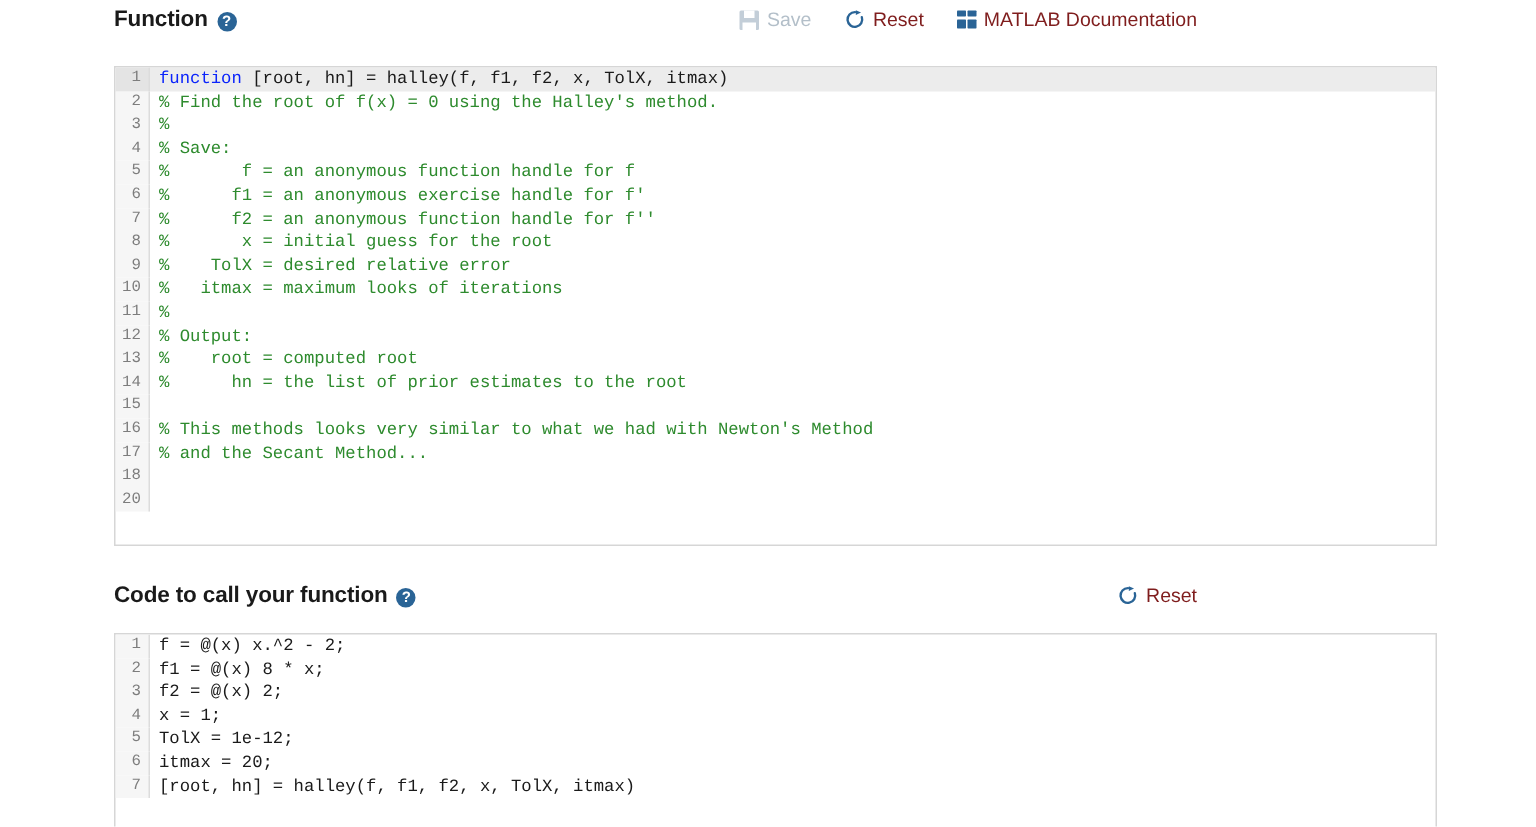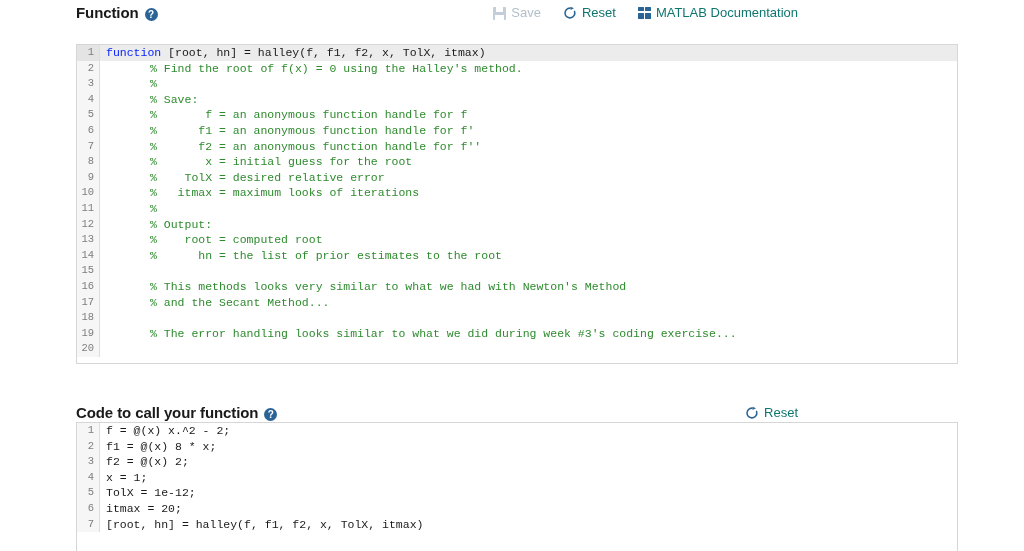--- a/index.html
+++ b/index.html
@@ -24,21 +24,21 @@
 
   
   .section-head {
     position: absolute;
     left: 76px;
     right: 64px;
     display: flex;
     align-items: center;
   }
   .section-head-1 { top: 0px; height: 26px; }
-  .section-head-2 { top: 400px; height: 26px; }
+  .section-head-2 { top: 384px; height: 26px; }
 
   .section-title {
     font-size: 15px;
     font-weight: bold;
     color: #1a1a1a;
     letter-spacing: -0.1px;
     line-height: 20px;
   }
 
   .help-icon {
@@ -65,21 +65,21 @@
   .toolbar {
     display: flex;
     align-items: center;
     gap: 22px;
   }
   .tool-btn {
     display: flex;
     align-items: center;
     gap: 5px;
     font-size: 13px;
-    color: #0f766e;
+    color: #7f1d1d;
     cursor: pointer;
     white-space: nowrap;
     line-height: 16px;
   }
   .tool-btn.disabled {
     color: #b3bfc9;
     cursor: default;
   }
   .tool-btn .lbl { line-height: 16px; }
 
@@ -165,21 +165,21 @@
 
   .code-text {
     flex: 1 1 auto;
     padding-left: 6px;
     color: #1a1a1a;
     line-height: 15.6px;
     overflow: hidden;
   }
 
   .tok-kw  { color: #0b24fb; }
-  .tok-com { color: #2e8b2e; margin-left: 44px; }
+  .tok-com { color: #2e8b2e; }
   .tok-txt { color: #1a1a1a; }
 </style>
 </head>
 <body>
 
 <div class="page">
 
   <div class="section-head section-head-1">
     <span class="section-title">Function</span>
     <span class="help-icon">?</span>
@@ -220,34 +220,33 @@
     </div>
   </div>
 
   <div class="editor editor-1">
     <div class="code-lines" id="editor-1-lines">
         <div class="code-line active"><span class="gutter">1</span><span class="code-text"><span class="tok-kw">function</span><span class="tok-txt"> [root, hn] = halley(f, f1, f2, x, TolX, itmax)</span></span></div>
         <div class="code-line"><span class="gutter">2</span><span class="code-text"><span class="tok-com">% Find the root of f(x) = 0 using the Halley's method.</span></span></div>
         <div class="code-line"><span class="gutter">3</span><span class="code-text"><span class="tok-com">%</span></span></div>
         <div class="code-line"><span class="gutter">4</span><span class="code-text"><span class="tok-com">% Save:</span></span></div>
         <div class="code-line"><span class="gutter">5</span><span class="code-text"><span class="tok-com">%       f = an anonymous function handle for f</span></span></div>
-        <div class="code-line"><span class="gutter">6</span><span class="code-text"><span class="tok-com">%      f1 = an anonymous function handle for f'</span></span></div>
+        <div class="code-line"><span class="gutter">6</span><span class="code-text"><span class="tok-com">%      f1 = an anonymous exercise handle for f'</span></span></div>
         <div class="code-line"><span class="gutter">7</span><span class="code-text"><span class="tok-com">%      f2 = an anonymous function handle for f''</span></span></div>
         <div class="code-line"><span class="gutter">8</span><span class="code-text"><span class="tok-com">%       x = initial guess for the root</span></span></div>
         <div class="code-line"><span class="gutter">9</span><span class="code-text"><span class="tok-com">%    TolX = desired relative error</span></span></div>
         <div class="code-line"><span class="gutter">10</span><span class="code-text"><span class="tok-com">%   itmax = maximum looks of iterations</span></span></div>
         <div class="code-line"><span class="gutter">11</span><span class="code-text"><span class="tok-com">%</span></span></div>
         <div class="code-line"><span class="gutter">12</span><span class="code-text"><span class="tok-com">% Output:</span></span></div>
         <div class="code-line"><span class="gutter">13</span><span class="code-text"><span class="tok-com">%    root = computed root</span></span></div>
         <div class="code-line"><span class="gutter">14</span><span class="code-text"><span class="tok-com">%      hn = the list of prior estimates to the root</span></span></div>
         <div class="code-line"><span class="gutter">15</span><span class="code-text"><span class="tok-txt"></span></span></div>
         <div class="code-line"><span class="gutter">16</span><span class="code-text"><span class="tok-com">% This methods looks very similar to what we had with Newton's Method</span></span></div>
         <div class="code-line"><span class="gutter">17</span><span class="code-text"><span class="tok-com">% and the Secant Method...</span></span></div>
         <div class="code-line"><span class="gutter">18</span><span class="code-text"><span class="tok-txt"></span></span></div>
-        <div class="code-line"><span class="gutter">19</span><span class="code-text"><span class="tok-com">% The error handling looks similar to what we did during week #3's coding exercise...</span></span></div>
         <div class="code-line"><span class="gutter">20</span><span class="code-text"><span class="tok-txt"></span></span></div>
       </div>
   </div>
 
   <div class="section-head section-head-2">
     <span class="section-title">Code to call your function</span>
     <span class="help-icon">?</span>
 
     <span class="spacer"></span>
 

